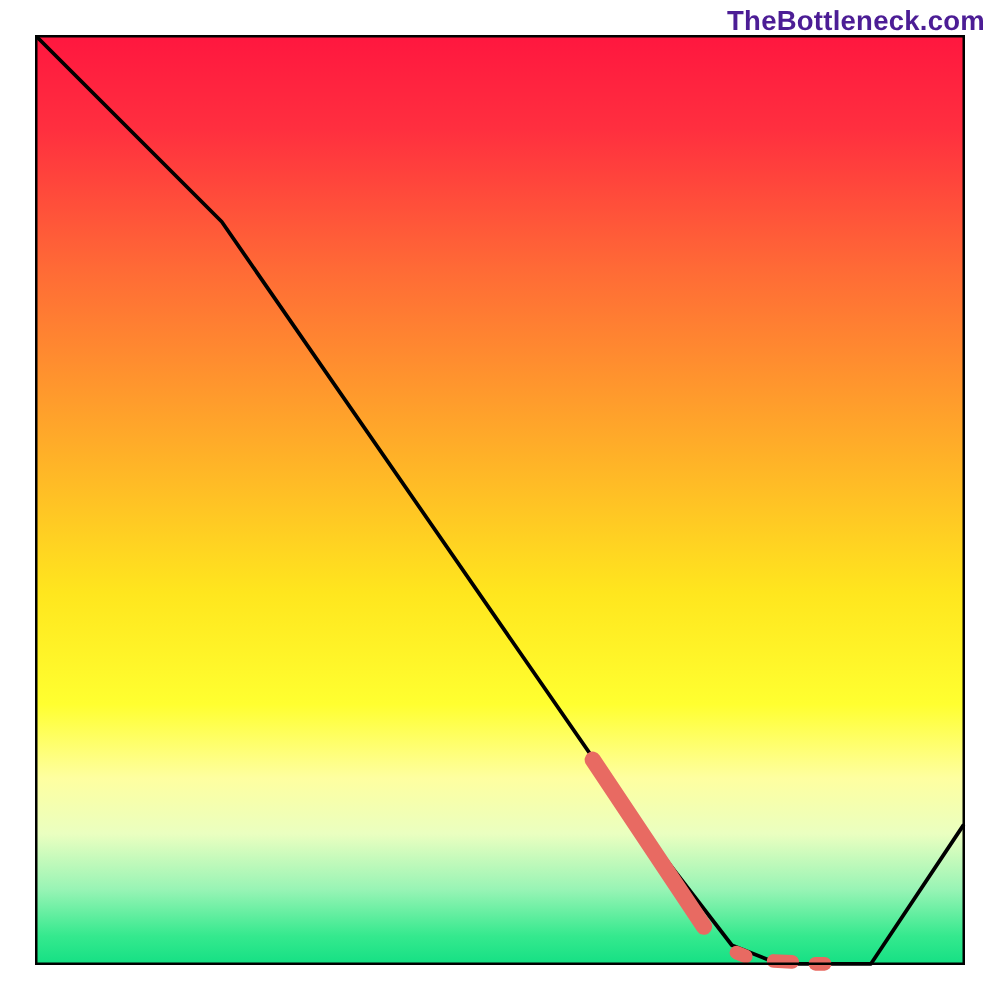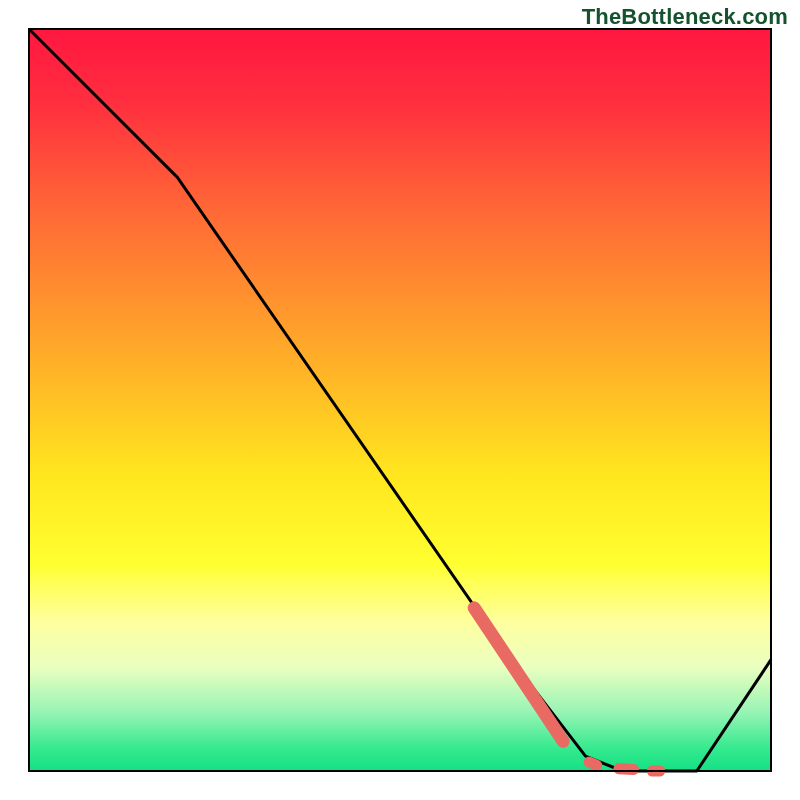--- a/index.html
+++ b/index.html
@@ -15,21 +15,21 @@
     width: 800px;
     height: 800px;
     background: #fff;
   }
   .watermark {
     position: absolute;
     top: 4px;
     right: 12px;
     font-size: 22px;
     font-weight: 600;
-    color: #14532d;
+    color: #4c1d95;
     letter-spacing: 0.2px;
     user-select: none;
   }
   svg {
     display: block;
   }
 </style>
 </head>
 <body>
 

